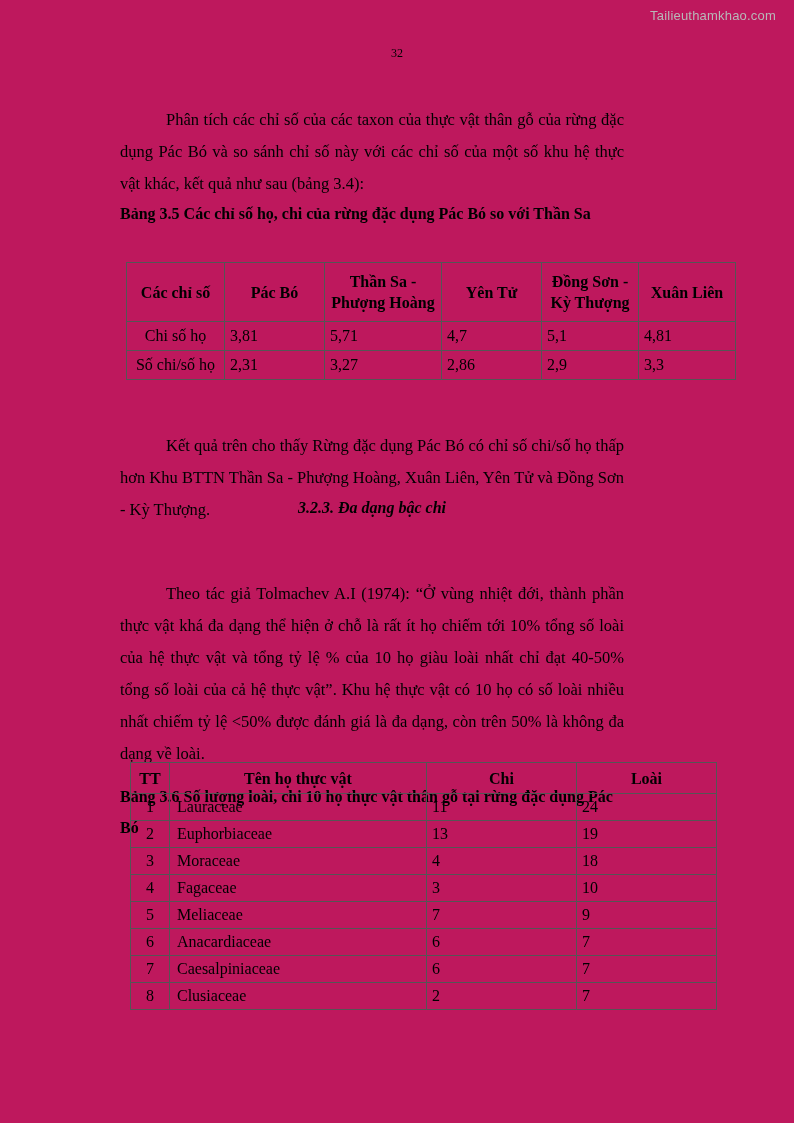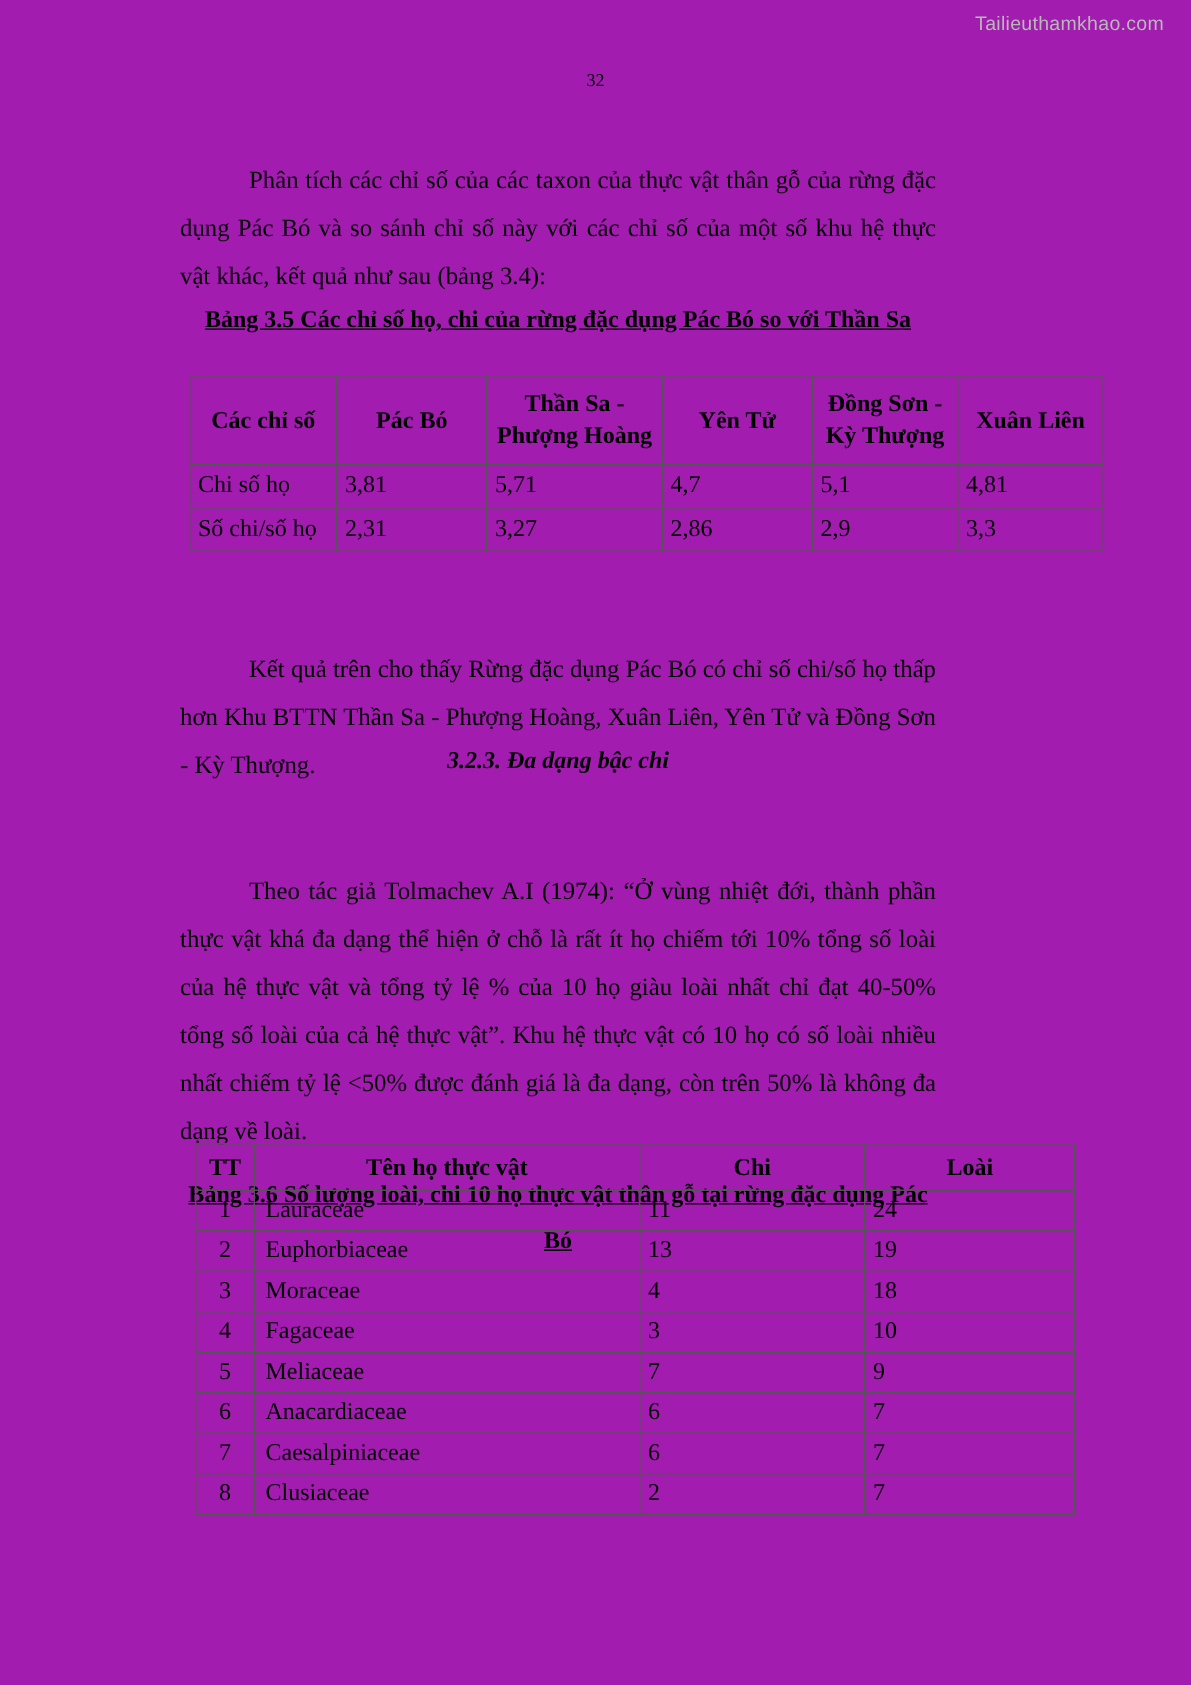--- a/index.html
+++ b/index.html
@@ -8,21 +8,21 @@
     background: #ffffff;
   }
   body {
     font-family: "Liberation Serif", "DejaVu Serif", serif;
     color: #000000;
   }
   .page {
     position: relative;
     width: 794px;
     height: 1123px;
-    background: #a21caf;
+    background: #be185d;
     overflow: hidden;
     box-sizing: border-box;
   }
   .watermark {
     position: absolute;
     top: 8px;
     right: 18px;
     font-family: "Liberation Sans", "DejaVu Sans", sans-serif;
     font-size: 13px;
     color: #b8b8b8;
@@ -42,23 +42,22 @@
     font-size: 16.5px;
     line-height: 32px;
     text-align: justify;
     text-indent: 46px;
     text-justify: inter-word;
   }
   .caption {
     margin: 0;
     font-size: 16px;
     font-weight: bold;
-    text-align: center;
+    text-align: left;
     line-height: 31px;
-    text-decoration: underline;
   }
   .section-heading {
     margin: 0;
     font-size: 16px;
     font-weight: bold;
     font-style: italic;
     line-height: 31px;
     text-align: center;
   }
 
@@ -76,26 +75,26 @@
   table.doc-table th {
     font-weight: bold;
     text-align: center;
     line-height: 21px;
   }
 
   
   #table-35-wrap {
     position: absolute;
     left: 126px;
-    top: 250px;
+    top: 262px;
   }
   #table-35 { width: 609px; }
   #table-35 th { height: 56px; padding: 1px 3px; }
   #table-35 td { height: 24px; }
-  #table-35 .c-label { text-align: left; padding-left: 5px; }
+  #table-35 .c-label { text-align: center; padding-left: 5px; }
   #table-35 .c-val { text-align: left; }
   #table-35 col.w1 { width: 98px; }
   #table-35 col.w2 { width: 100px; }
   #table-35 col.w3 { width: 117px; }
   #table-35 col.w4 { width: 100px; }
   #table-35 col.w5 { width: 97px; }
   #table-35 col.w6 { width: 97px; }
 
   
   #table-36-wrap {

